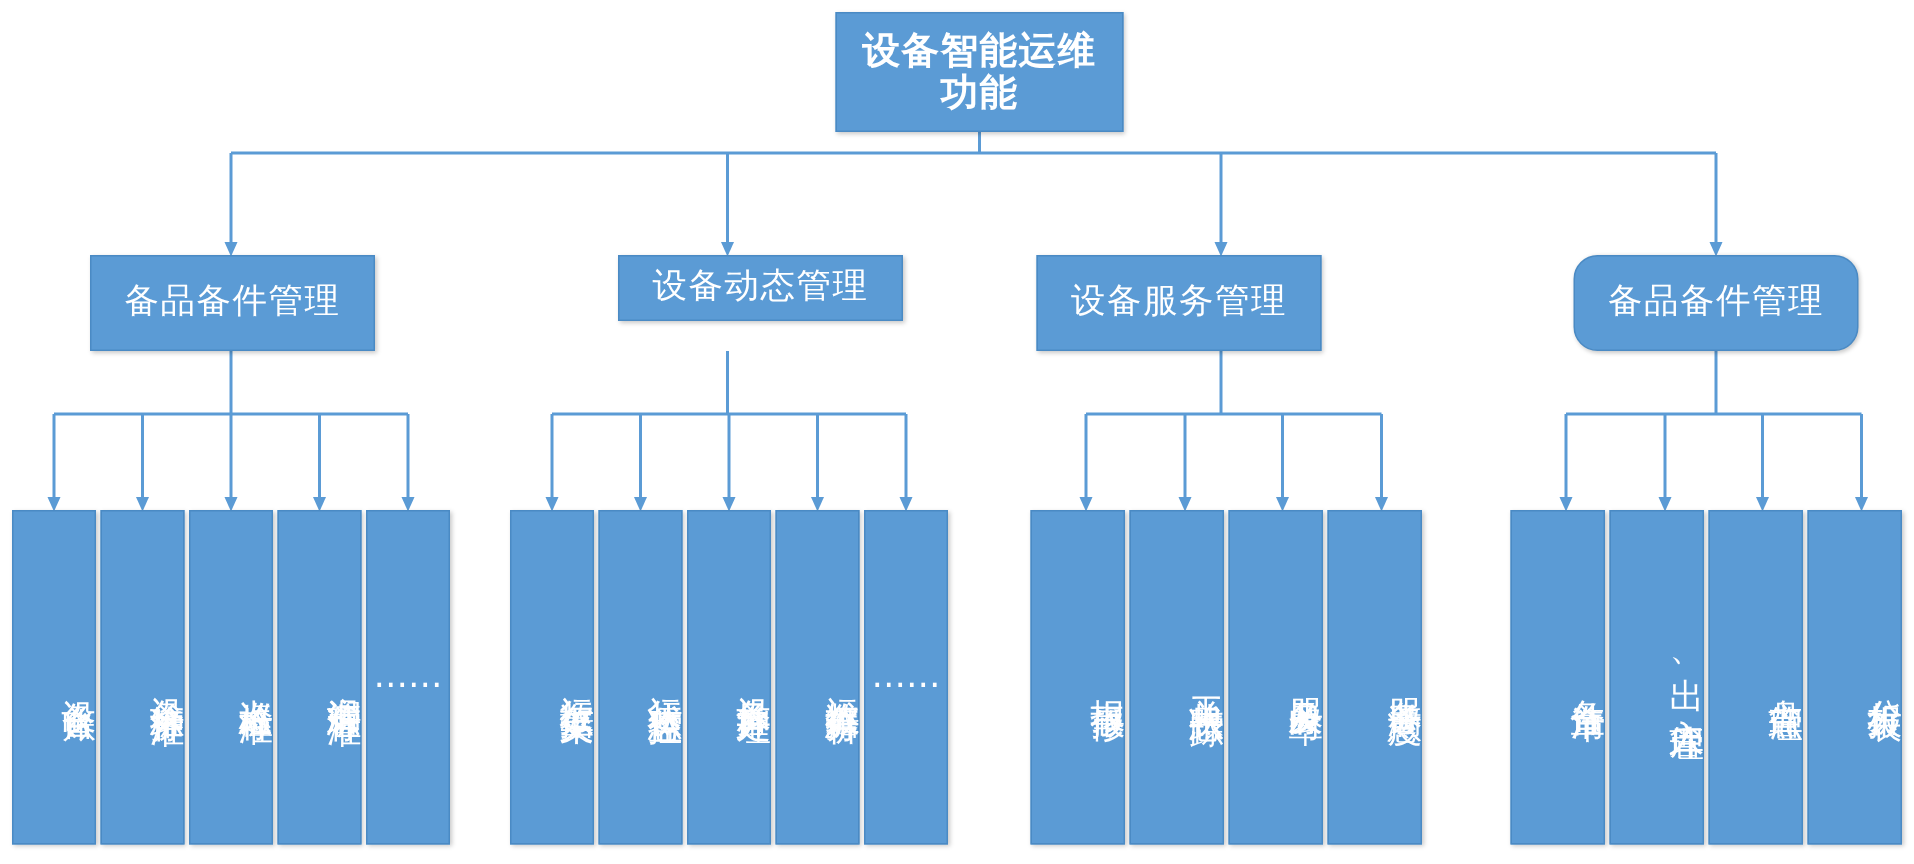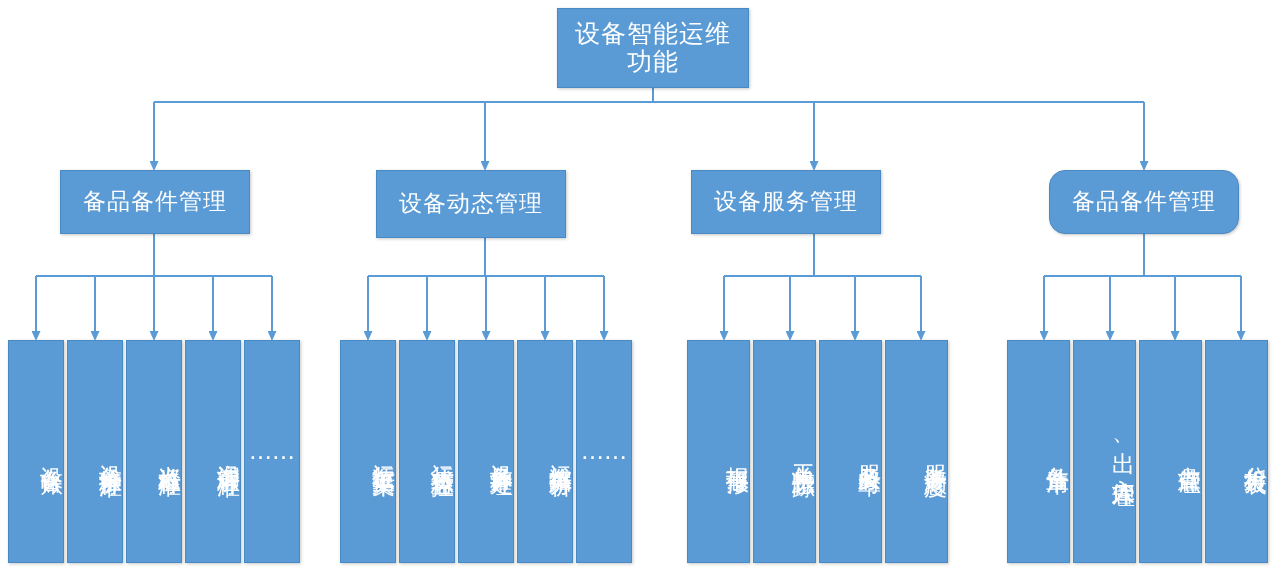--- a/index.html
+++ b/index.html
@@ -44,20 +44,21 @@
     text-align: center;
     box-shadow: 1px 1px 3px rgba(0,0,0,0.22);
     line-height: 1.12;
   }
 
   
   .node.root {
     font-size: 25px;
     letter-spacing: 1px;
     padding: 2px 6px;
+    font-weight: bold;
   }
 
   
   .node.lvl2 {
     font-size: 23px;
     letter-spacing: 1px;
   }
 
   
   .node.leaf {
@@ -133,21 +134,21 @@
       <path d="M1110,276 L1110,332" marker-end="url(#arrow)"></path>
       <path d="M1175,276 L1175,332" marker-end="url(#arrow)"></path>
       <path d="M1241,276 L1241,332" marker-end="url(#arrow)"></path>
     </g>
   </svg>
 
   <div class="node root" style="left:557px; top:8px; width:192px; height:80px;">设备智能运维功能</div>
 
   <div class="node lvl2" style="left:60px; top:170px; width:190px; height:64px;">备品备件管理</div>
 
-  <div class="node lvl2" style="left:376px; top:170px; width:190px; height:68px;">设备动态管理</div>
+  <div class="node lvl2" style="left:412px; top:170px; width:190px; height:44px;">设备动态管理</div>
 
   <div class="node lvl2" style="left:691px; top:170px; width:190px; height:64px;text-align:right;">设备服务管理</div>
 
   <div class="node lvl2" style="left:1049px; top:170px; width:190px; height:64px;border-radius:16px;">备品备件管理</div>
 
   <div class="node leaf" style="left:8px;   top:340px; width:56px; height:223px;">
     <span class="vtext">设备台账</span>
   </div>
   <div class="node leaf" style="left:67px;  top:340px; width:56px; height:223px;">
     <span class="vtext">设备维护标准</span>

